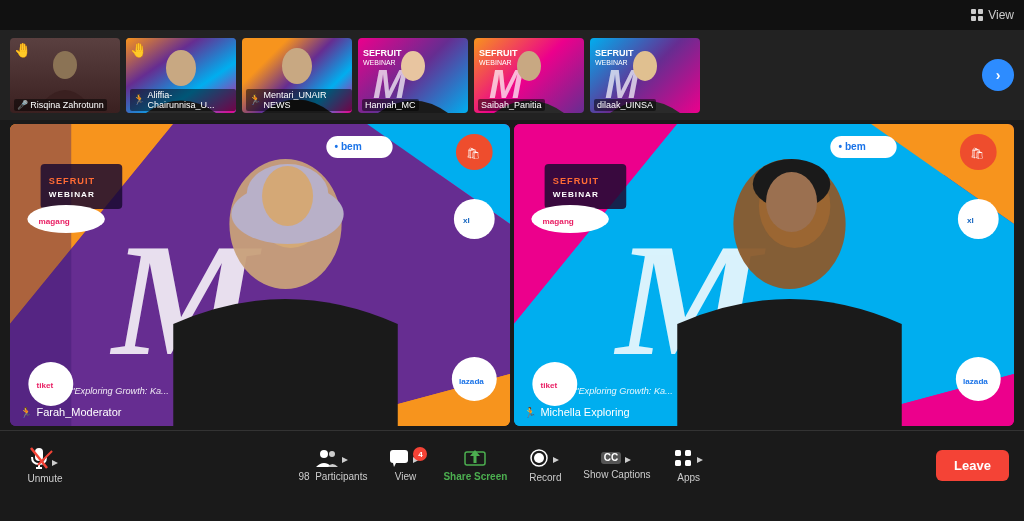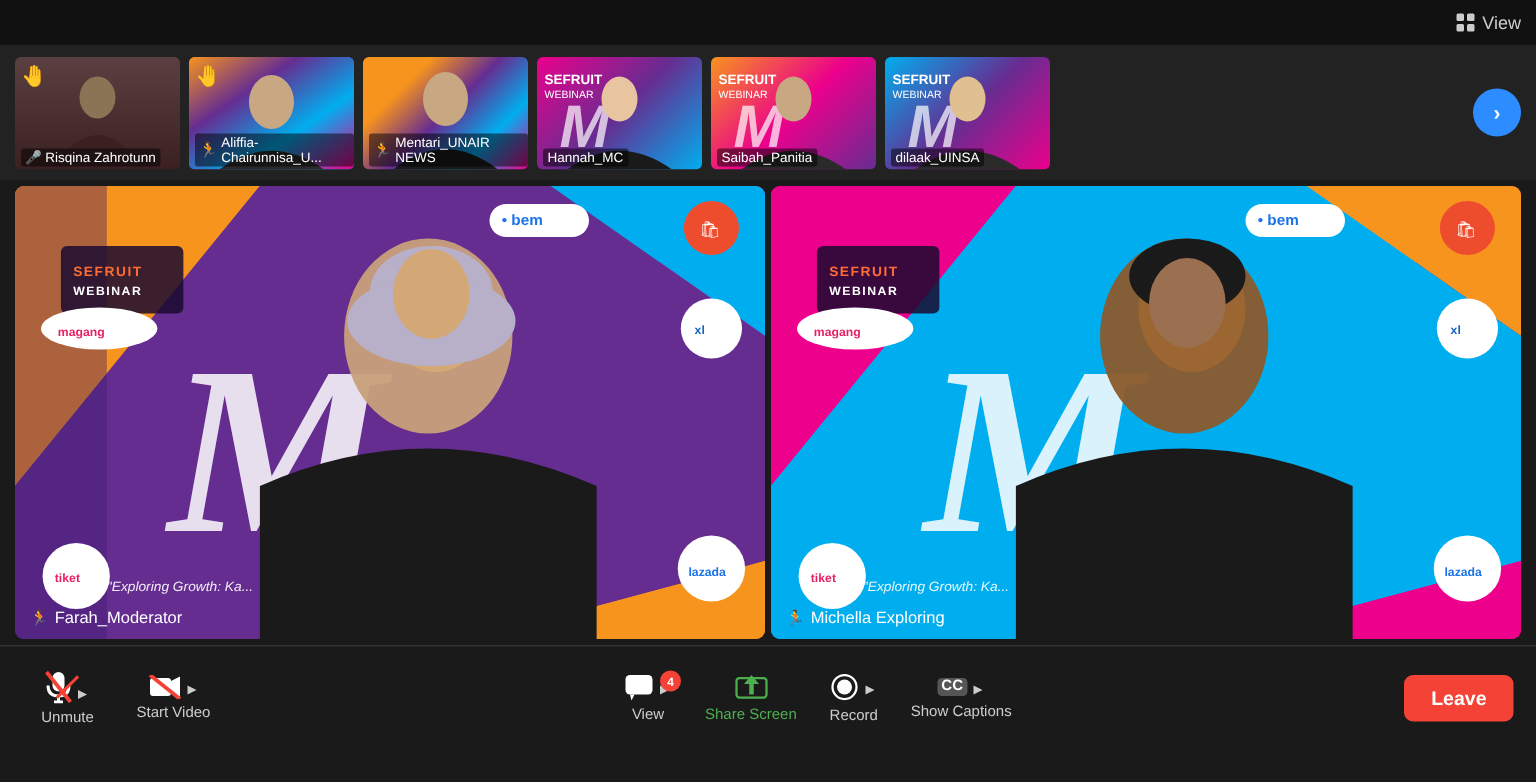--- a/index.html
+++ b/index.html
@@ -212,21 +212,21 @@
       font-size: 10px;
       color: #ccc;
       white-space: nowrap;
     }
 
     .tool-btn.share-screen {
       color: #4caf50;
     }
     .tool-btn.share-screen .btn-label {
       color: #4caf50;
-      font-weight: 400;
+      font-weight: 700;
     }
 
     .badge-red {
       position: absolute;
       top: 2px;
       right: 8px;
       background: #f44336;
       color: #fff;
       border-radius: 50%;
       width: 14px;
@@ -543,38 +543,41 @@
 
           <line x1="1" y1="1" x2="17" y2="21" stroke="#f44336" stroke-width="2.5"></line>
         </svg>
         <svg width="10" height="10" viewBox="0 0 10 10" style="margin-top:10px">
           <polygon points="2,2 8,5 2,8" fill="#ccc"></polygon>
         </svg>
       </div>
       <span class="btn-label">Unmute</span>
     </div>
 
+  </div>
+
+  <div class="toolbar-center">
+
     <div class="tool-btn">
       <div class="icon-area">
-        <svg width="22" height="16" viewBox="0 0 22 16">
-          <rect x="1" y="2" width="14" height="12" rx="2" fill="#fff"></rect>
-          <polygon points="15,4 21,1 21,15 15,12" fill="#fff"></polygon>
-
-          <line x1="1" y1="0" x2="21" y2="16" stroke="#f44336" stroke-width="2.5"></line>
+        <svg width="22" height="18" viewBox="0 0 22 18">
+          <circle cx="8" cy="5" r="4" fill="#fff"></circle>
+          <circle cx="16" cy="5" r="3" fill="#ccc"></circle>
+          <path d="M0 18 Q8 10 16 18" fill="#fff"></path>
+          <path d="M12 18 Q16 12 22 18" fill="#ccc"></path>
         </svg>
         <svg width="10" height="10" viewBox="0 0 10 10" style="margin-top:4px">
           <polygon points="2,2 8,5 2,8" fill="#ccc"></polygon>
         </svg>
       </div>
-      <span class="btn-label">Start Video</span>
-    </div>
-  </div>
-
-  <div class="toolbar-center">
-
+      <span class="btn-label">
+        <span>98</span>
+        &nbsp;<span>Participants</span>
+      </span>
+    </div>
 
     <div class="tool-btn" style="position:relative;">
       <div class="icon-area">
         <svg width="20" height="18" viewBox="0 0 20 18">
           <rect x="1" y="1" width="18" height="13" rx="3" fill="#fff"></rect>
           <polygon points="4,14 7,14 5,18" fill="#fff"></polygon>
         </svg>
         <svg width="10" height="10" viewBox="0 0 10 10" style="margin-top:4px">
           <polygon points="2,2 8,5 2,8" fill="#ccc"></polygon>
         </svg>
@@ -610,19 +613,33 @@
       <div class="icon-area">
         <span class="cc-box">CC</span>
         <svg width="10" height="10" viewBox="0 0 10 10" style="margin-top:4px">
           <polygon points="2,2 8,5 2,8" fill="#ccc"></polygon>
         </svg>
       </div>
       <span class="btn-label">Show Captions</span>
     </div>
 
 
+    <div class="tool-btn">
+      <div class="icon-area">
+        <svg width="20" height="20" viewBox="0 0 20 20">
+          <rect x="2" y="2" width="6" height="6" rx="1.5" fill="#fff"></rect>
+          <rect x="12" y="2" width="6" height="6" rx="1.5" fill="#fff"></rect>
+          <rect x="2" y="12" width="6" height="6" rx="1.5" fill="#fff"></rect>
+          <rect x="12" y="12" width="6" height="6" rx="1.5" fill="#fff"></rect>
+        </svg>
+        <svg width="10" height="10" viewBox="0 0 10 10" style="margin-top:4px">
+          <polygon points="2,2 8,5 2,8" fill="#ccc"></polygon>
+        </svg>
+      </div>
+      <span class="btn-label">Apps</span>
+    </div>
   </div>
 
   <div class="toolbar-right">
     <button class="leave-btn">Leave</button>
   </div>
 
 </div>
 
 </body></html>

